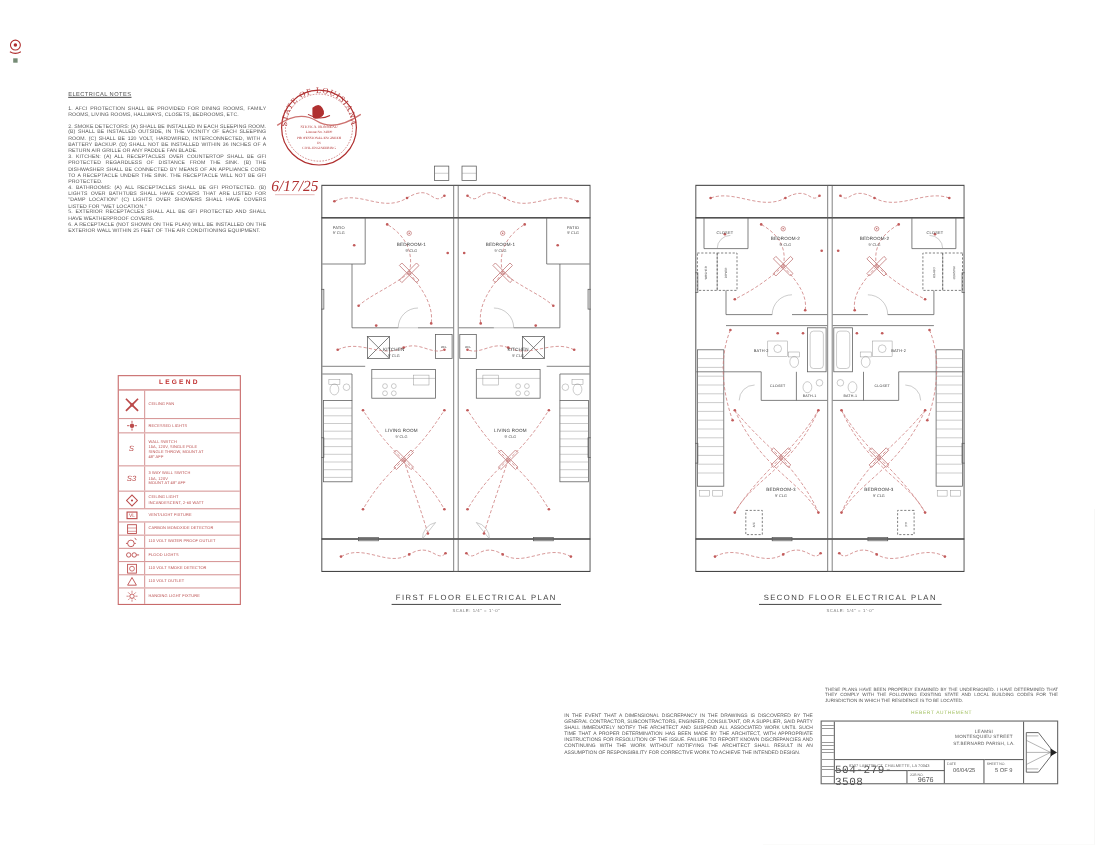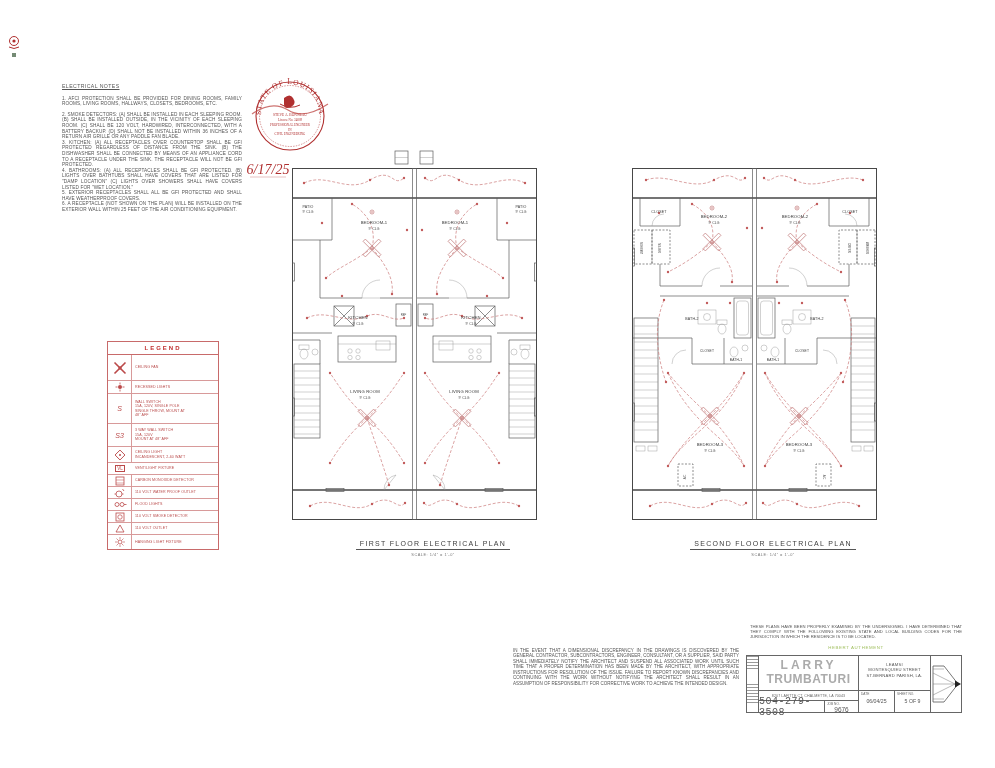--- a/index.html
+++ b/index.html
@@ -467,24 +467,20 @@
     <div class="cap-s">SCALE: 1/4" = 1'-0"</div>
   </div>
 
   <div class="abs" id="disclaimer">IN THE EVENT THAT A DIMENSIONAL DISCREPANCY IN THE DRAWINGS IS DISCOVERED BY THE GENERAL CONTRACTOR, SUBCONTRACTORS, ENGINEER, CONSULTANT, OR A SUPPLIER, SAID PARTY SHALL IMMEDIATELY NOTIFY THE ARCHITECT AND SUSPEND ALL ASSOCIATED WORK UNTIL SUCH TIME THAT A PROPER DETERMINATION HAS BEEN MADE BY THE ARCHITECT, WITH APPROPRIATE INSTRUCTIONS FOR RESOLUTION OF THE ISSUE.  FAILURE TO REPORT KNOWN DISCREPANCIES AND CONTINUING WITH THE WORK WITHOUT NOTIFYING THE ARCHITECT SHALL RESULT IN AN ASSUMPTION OF RESPONSIBILITY FOR CORRECTIVE WORK TO ACHIEVE THE INTENDED DESIGN.</div>
 
   <div class="abs" id="cert">THESE PLANS HAVE BEEN PROPERLY EXAMINED BY THE  UNDERSIGNED. I HAVE DETERMINED THAT THEY COMPLY WITH THE FOLLOWING EXISTING STATE AND LOCAL BUILDING CODES FOR THE JURISDICTION IN WHICH THE RESIDENCE IS TO BE LOCATED.</div>
   <div class="abs" id="cert-hl">HEBERT AUTHEMENT</div>
 
   <div class="abs" id="tblock">
     <div class="cell" id="revstrip"></div>
-    <div class="cell" id="namecell">
-      <div class="n1">LARRY</div>
-      <div class="n2">TRUMBATURI</div>
-    </div>
     <div class="cell" id="projcell">
       <div>LEAMSI</div>
       <div>MONTESQUIEU  STREET</div>
       <div>ST.BERNARD  PARISH,  LA.</div>
     </div>
     <div class="cell" id="pencilcell">
       <svg width="31" height="56" viewBox="0 0 31 56">
         <path d="M2 10 H13 L27 28 L13 46 H2 Z" fill="none" stroke="#555" stroke-width=".8"></path>
         <path d="M2 17 L24 28 M2 39 L24 28 M2 28 H24 M2 13 H13 M2 43 H13" stroke="#777" stroke-width=".5" fill="none"></path>
         <path d="M24 24.5 L30 28 L24 31.5 Z" fill="#222"></path>

